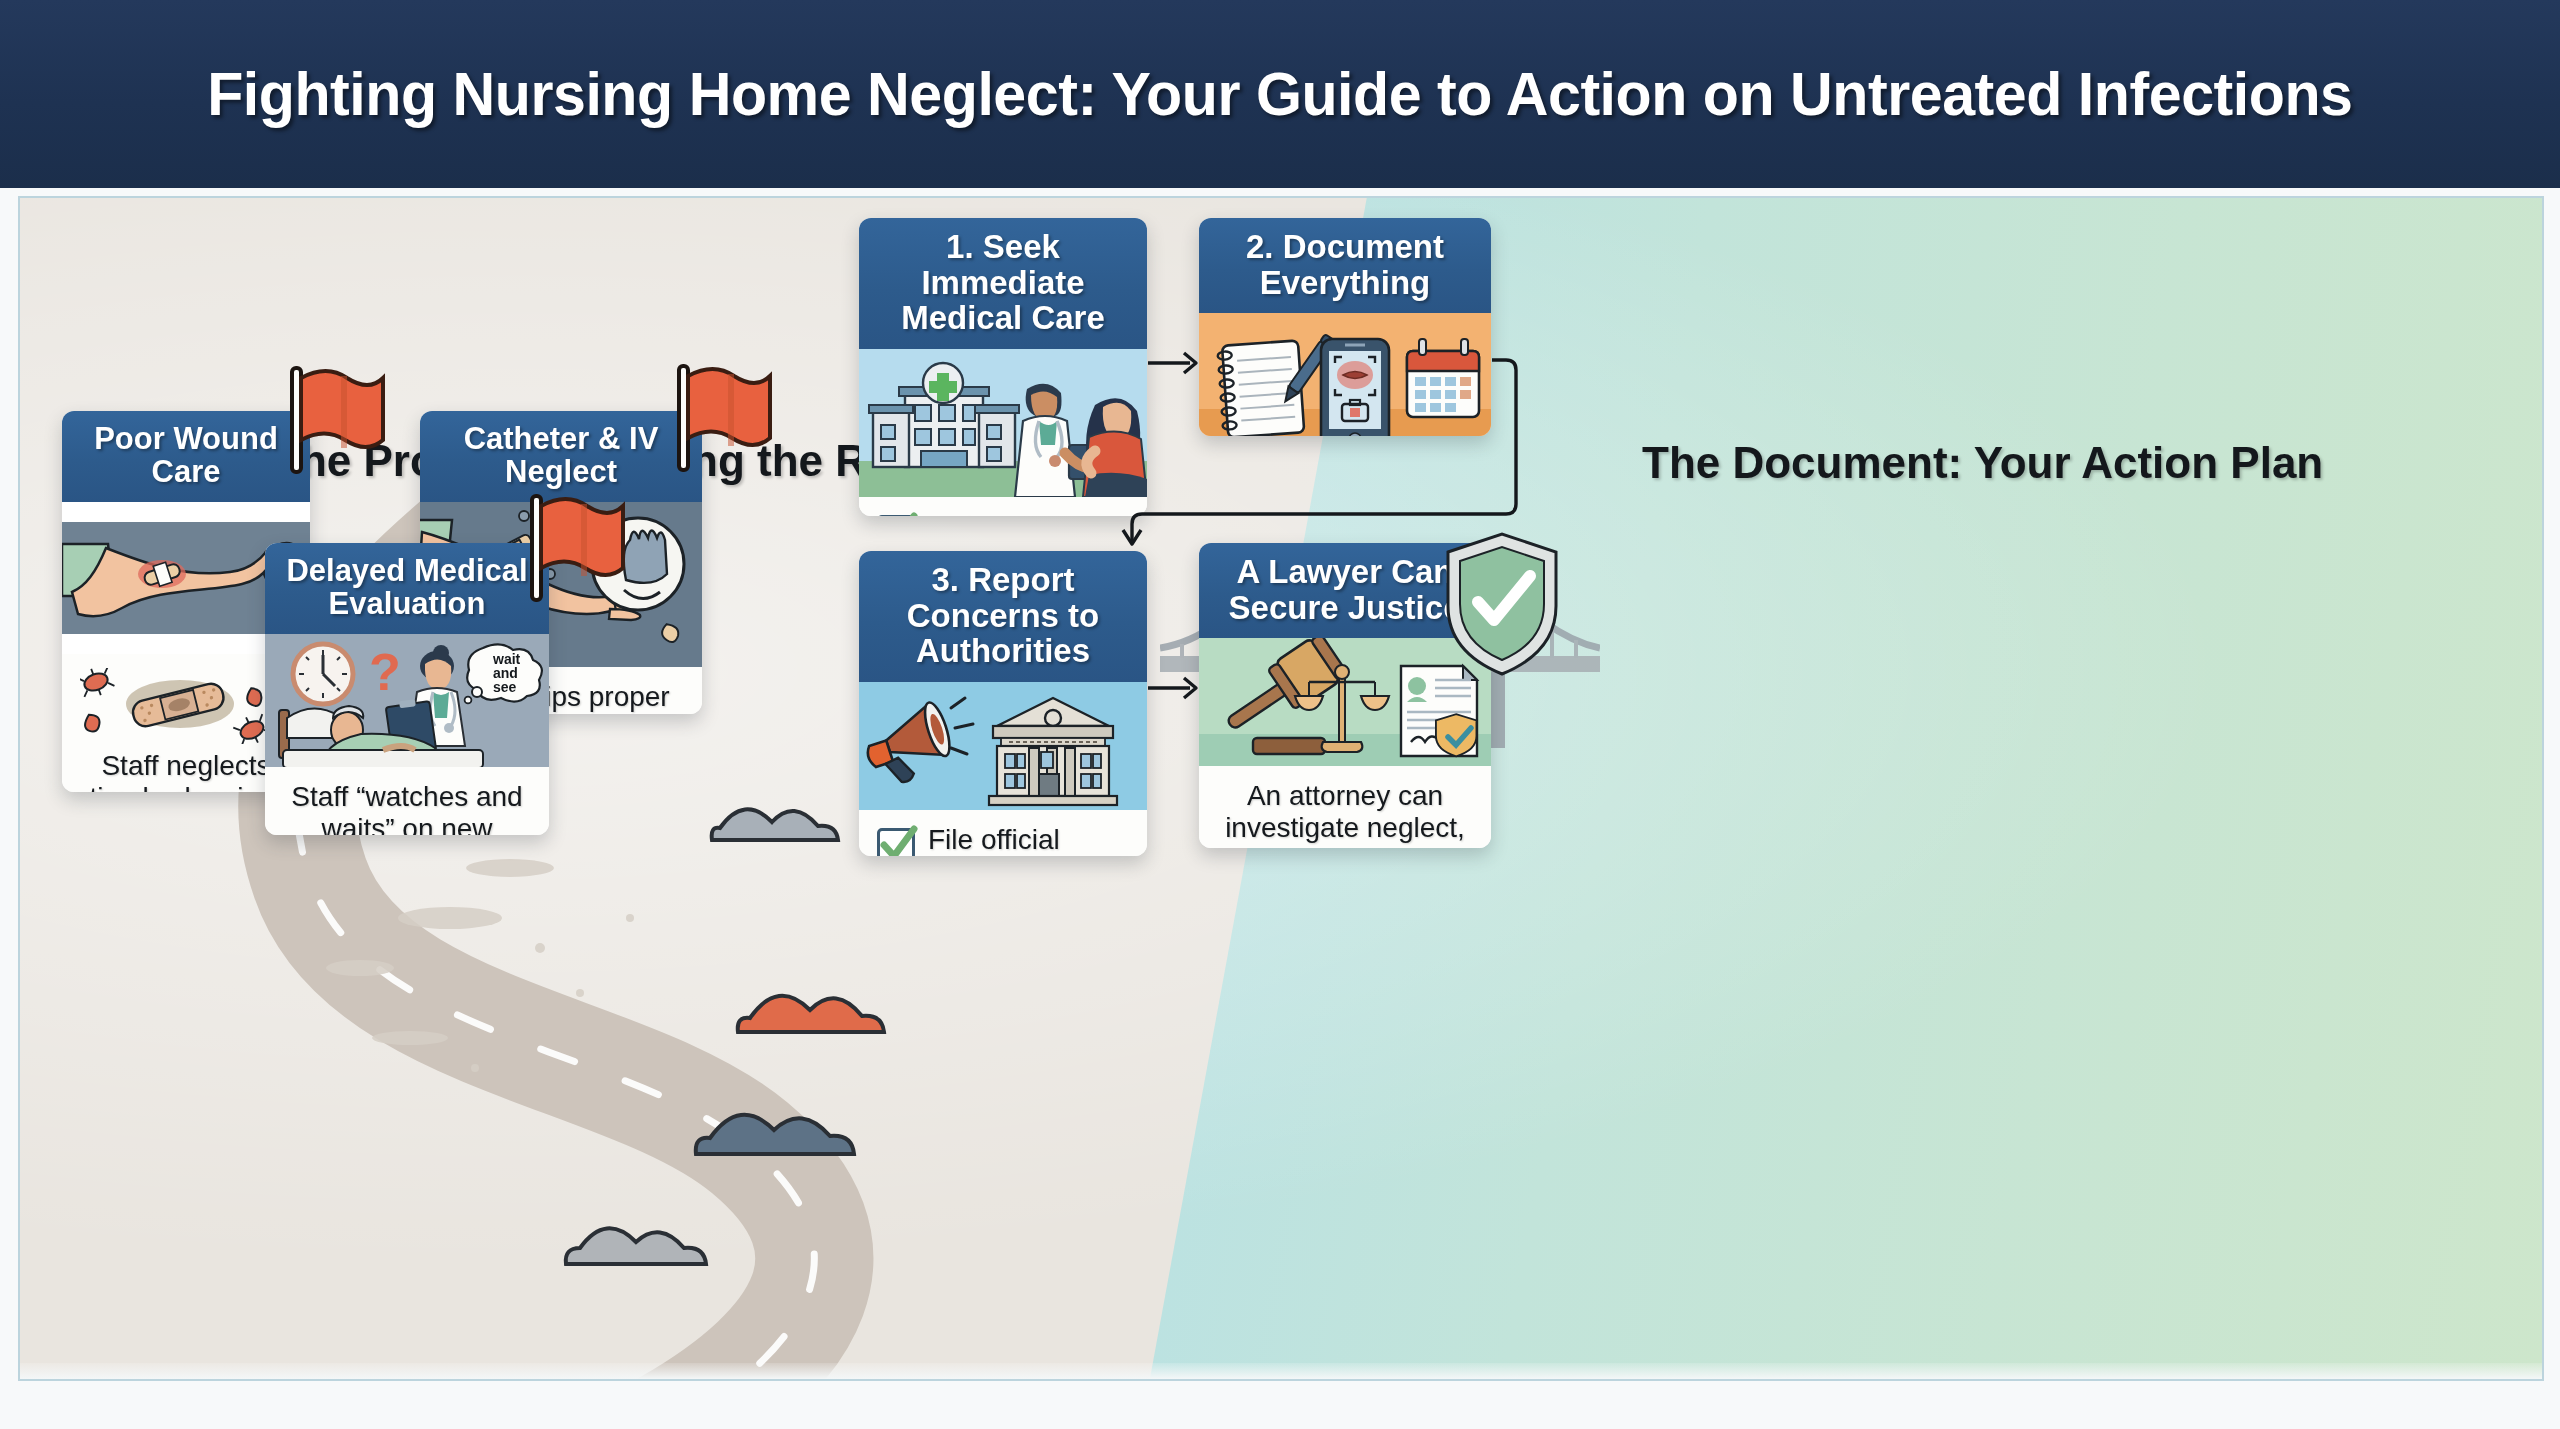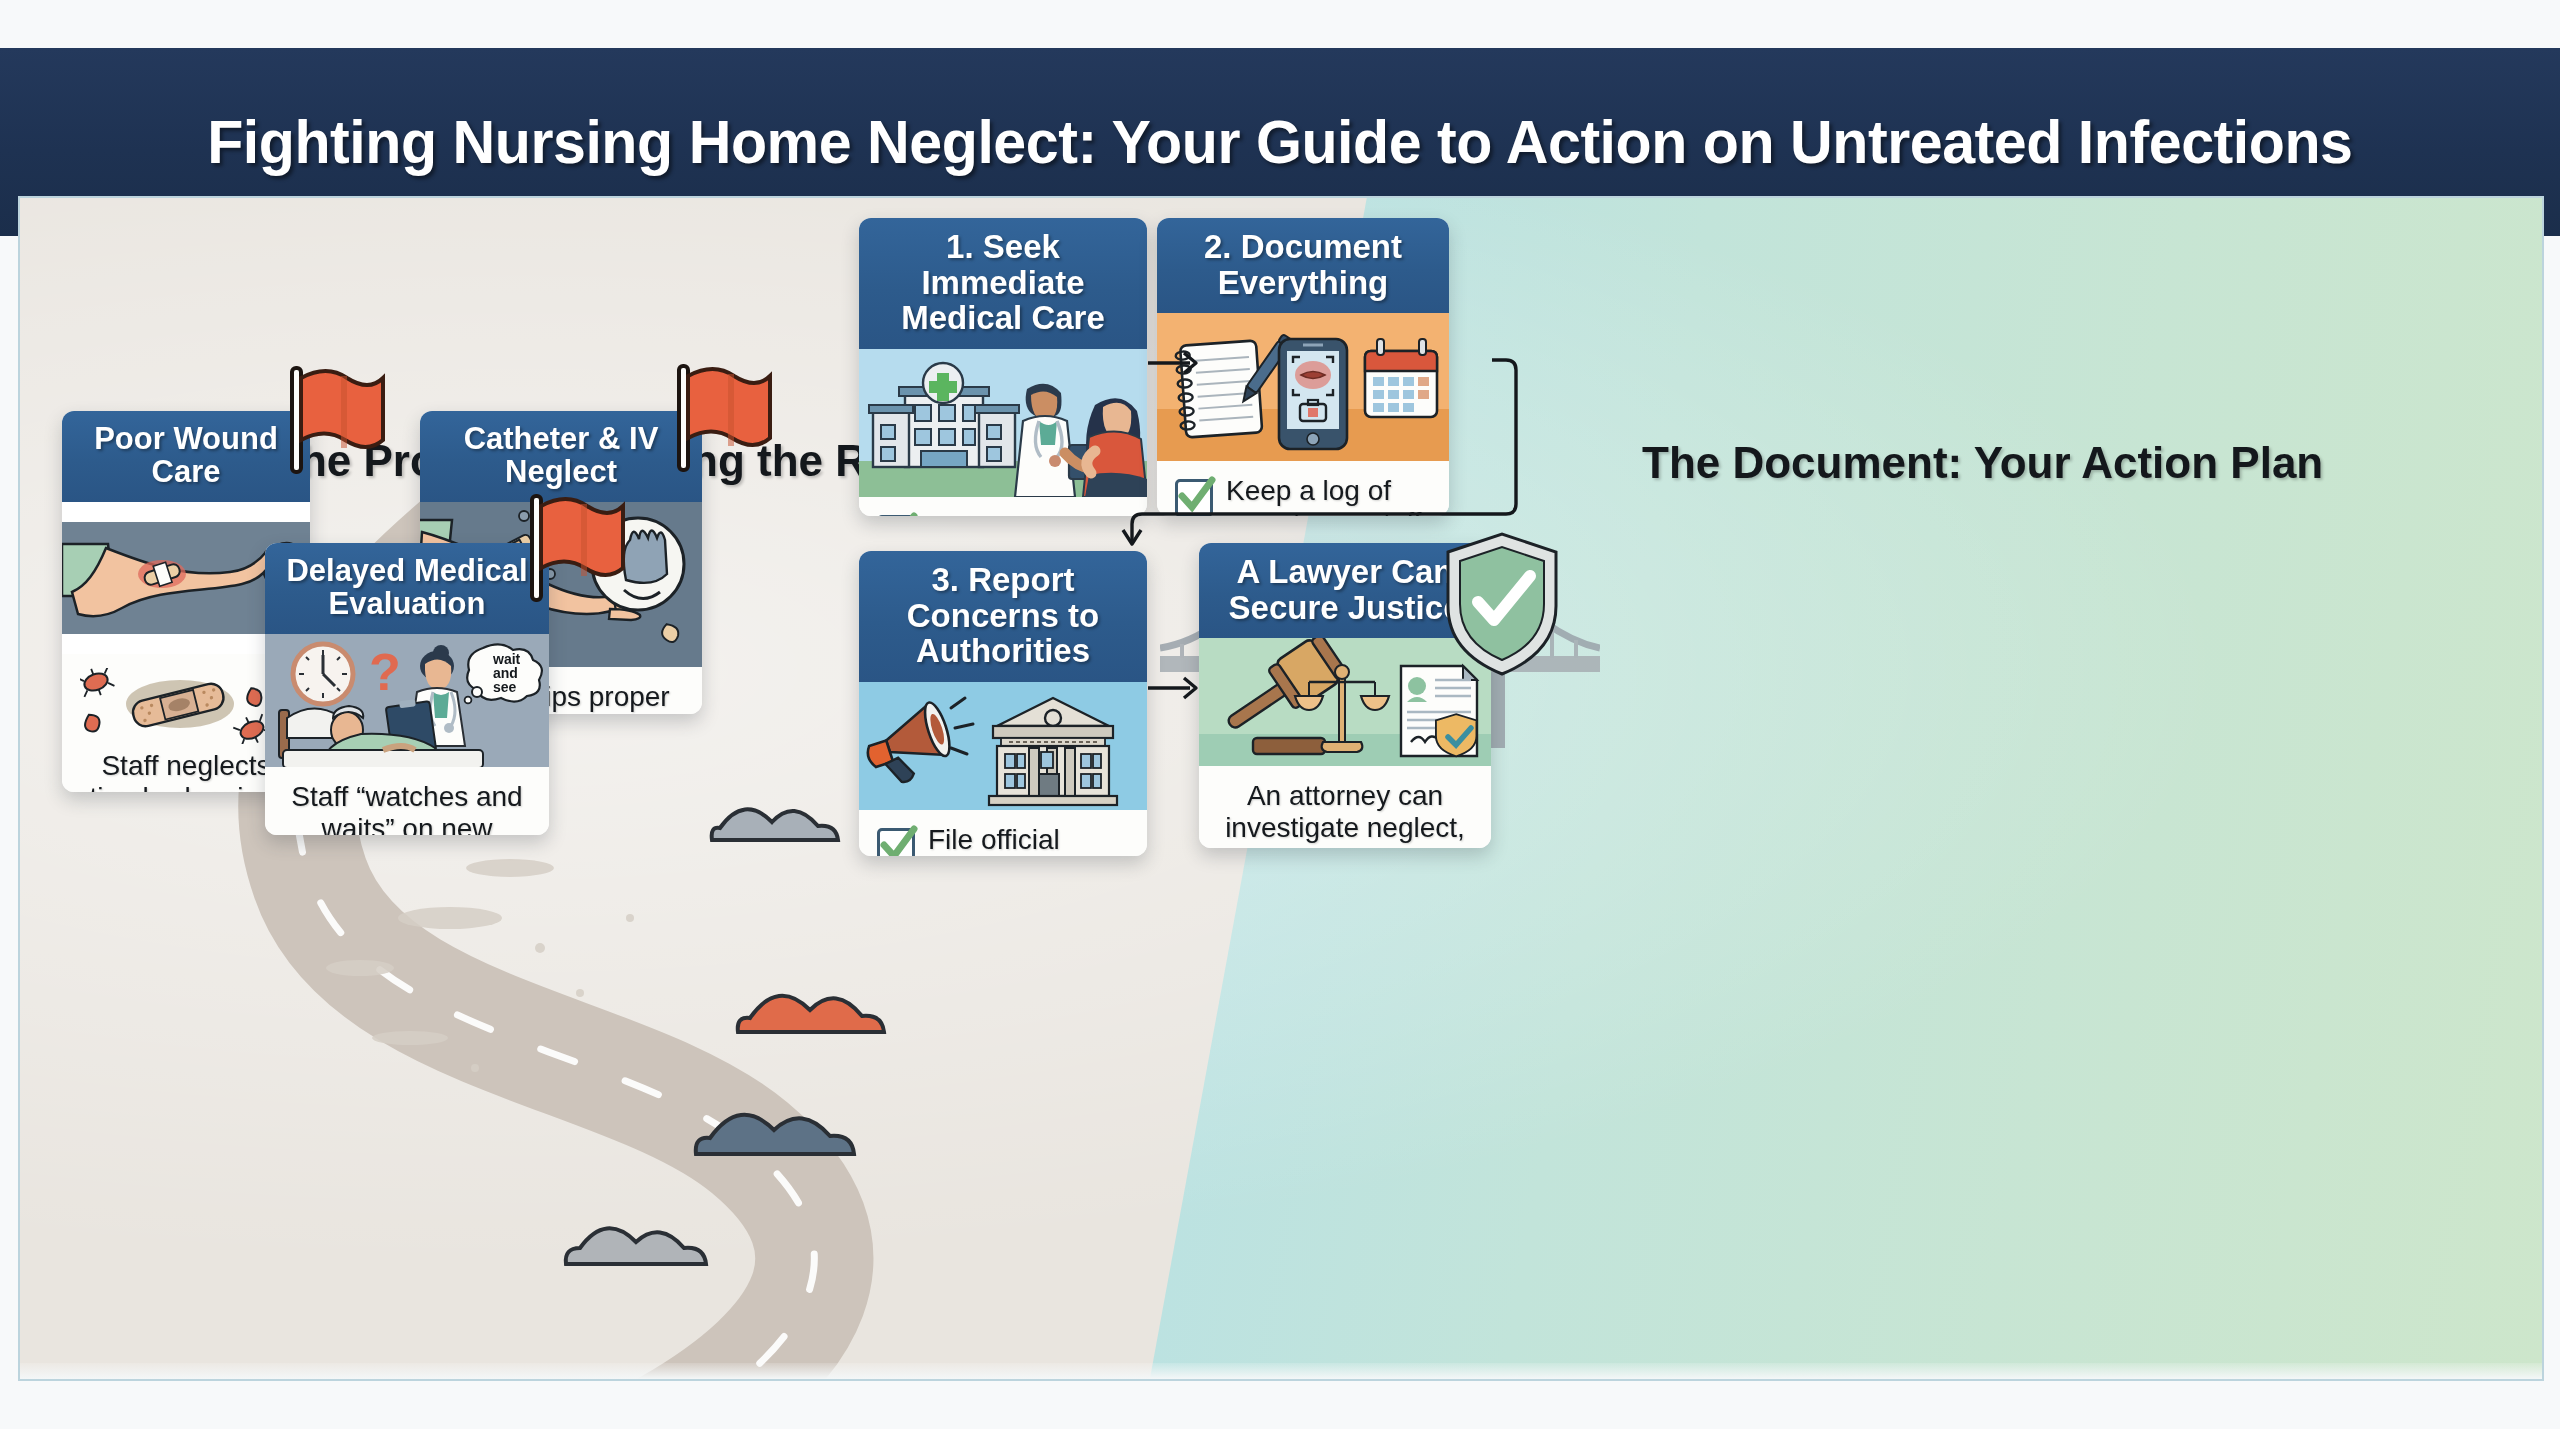--- a/index.html
+++ b/index.html
@@ -8,21 +8,21 @@
     font-family: "Liberation Sans", sans-serif;
     background: #ffffff;
     overflow: hidden;
   }
   #page { position: relative; width: 2560px; height: 1429px; background: #f7f9fa; }
 
   
   .banner {
     position: absolute; left: 0; top: 0; width: 2560px; height: 188px;
     background: linear-gradient(180deg, #24395c 0%, #1e3252 55%, #1b2e4b 100%);
-    display: flex; align-items: center; justify-content: center; margin-top: 48px;
+    display: flex; align-items: center; justify-content: center;
   }
   .banner-title {
     color: #ffffff;
     font-size: 61px; font-weight: bold;
     letter-spacing: -0.5px;
     white-space: nowrap;
     text-shadow: 3px 3px 4px rgba(0,0,0,0.45);
     transform: scaleX(0.97);
   }
 
@@ -455,21 +455,21 @@
       <div class="card-body">
         <div class="chk">
           <svg width="40" height="42" viewBox="0 0 40 42">
             <path d="M 6 22 l 10 11 L 36 6" stroke="#6fae71" stroke-width="7" fill="none" stroke-linecap="round"></path>
           </svg>
         </div>
         <div class="card-text">Insist on an evaluation outside the facility to confirm the infection and start treatment.</div>
       </div>
     </div>
 
-    <div class="card scard" style="left:1137px; top:20px; width:292px; height:298px;">
+    <div class="card scard" style="left:1179px; top:20px; width:292px; height:218px;">
       <div class="card-head">2. Document Everything</div>
       <div class="card-art" style="height:148px;">
         <svg viewBox="0 0 292 148" width="292" height="148">
           <rect width="292" height="148" fill="#f3b271"></rect>
           <rect y="96" width="292" height="52" fill="#e79b50"></rect>
 
           <g transform="rotate(-4 64 74)">
             <rect x="26" y="30" width="76" height="92" rx="6" fill="#fdfdfb" stroke="#1c2227" stroke-width="2.6"></rect>
             <g stroke="#aab4bc" stroke-width="2">
               <line x1="40" y1="46" x2="94" y2="46"></line>

